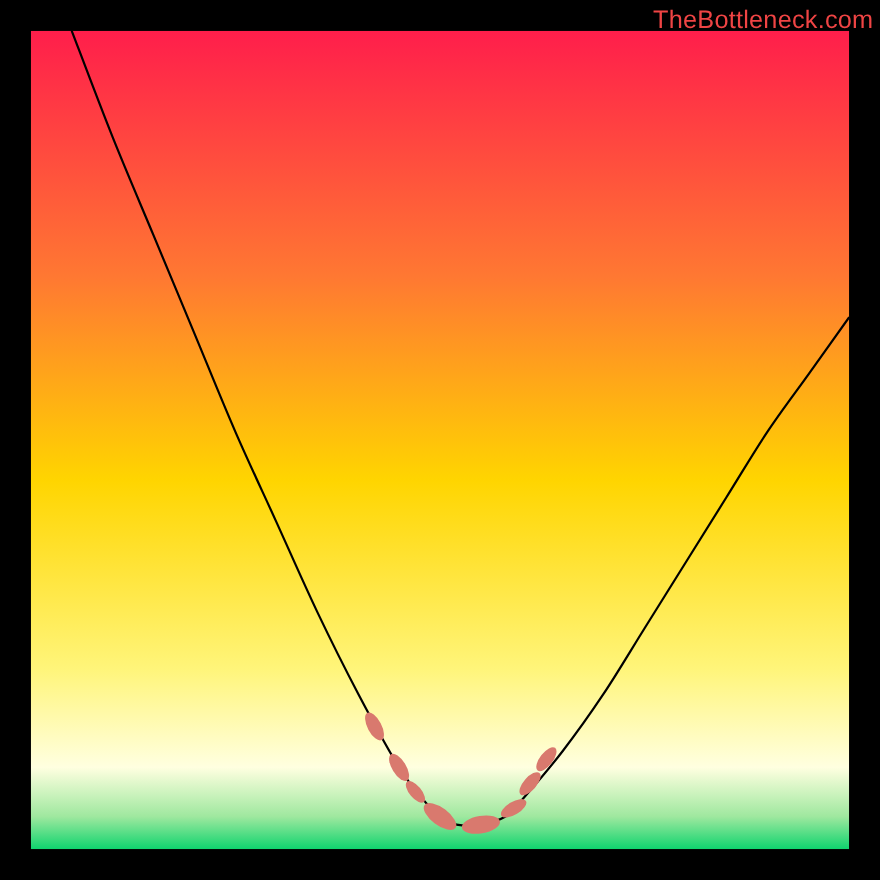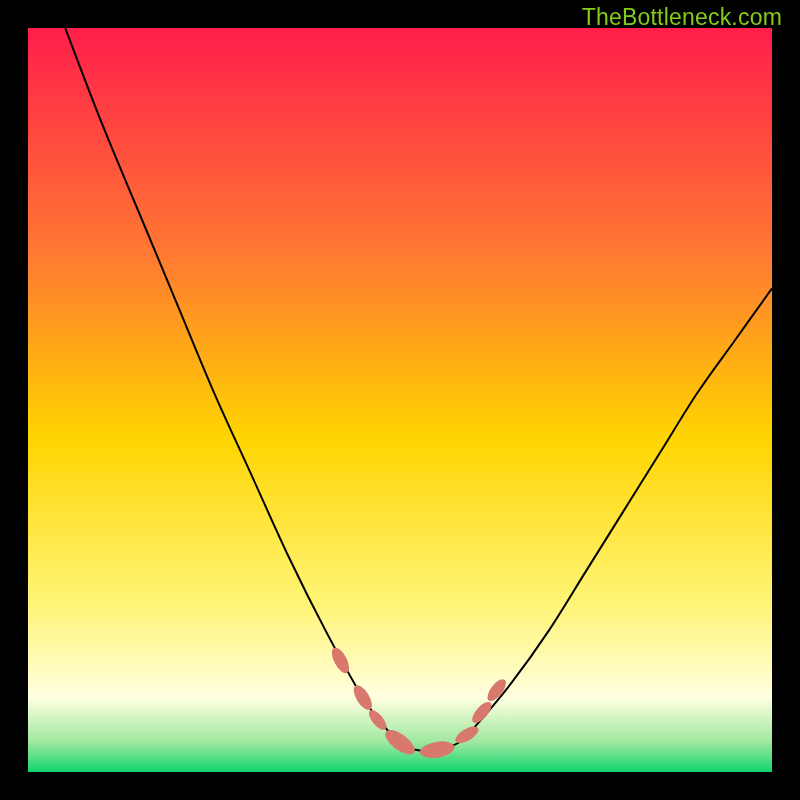--- a/index.html
+++ b/index.html
@@ -1,18 +1,18 @@
 <!DOCTYPE html>
 <html><head>
 <meta charset="utf-8">
 <style>
 html,body{margin:0;padding:0;width:800px;height:800px;overflow:hidden;background:#000;font-family:Arial,Helvetica,sans-serif}
 .frame{position:absolute;left:0;top:0;width:800px;height:800px;background:#000}
 .plot{position:absolute;left:28px;top:28px;width:744px;height:744px}
-.watermark{position:absolute;top:4px;right:18px;color:#84cc16;font-size:23px;letter-spacing:0.2px;font-weight:500}
+.watermark{position:absolute;top:4px;right:6px;color:#ef4444;font-size:23px;letter-spacing:0.2px;font-weight:500}
 svg{display:block}
 </style>
 </head>
 <body>
 
 <div class="frame">
   <div class="plot">
     <svg id="chart-svg" width="744" height="744" viewBox="0 0 744 744">
       <defs>
         <linearGradient id="bg-grad" x1="0" y1="0" x2="0" y2="1">

